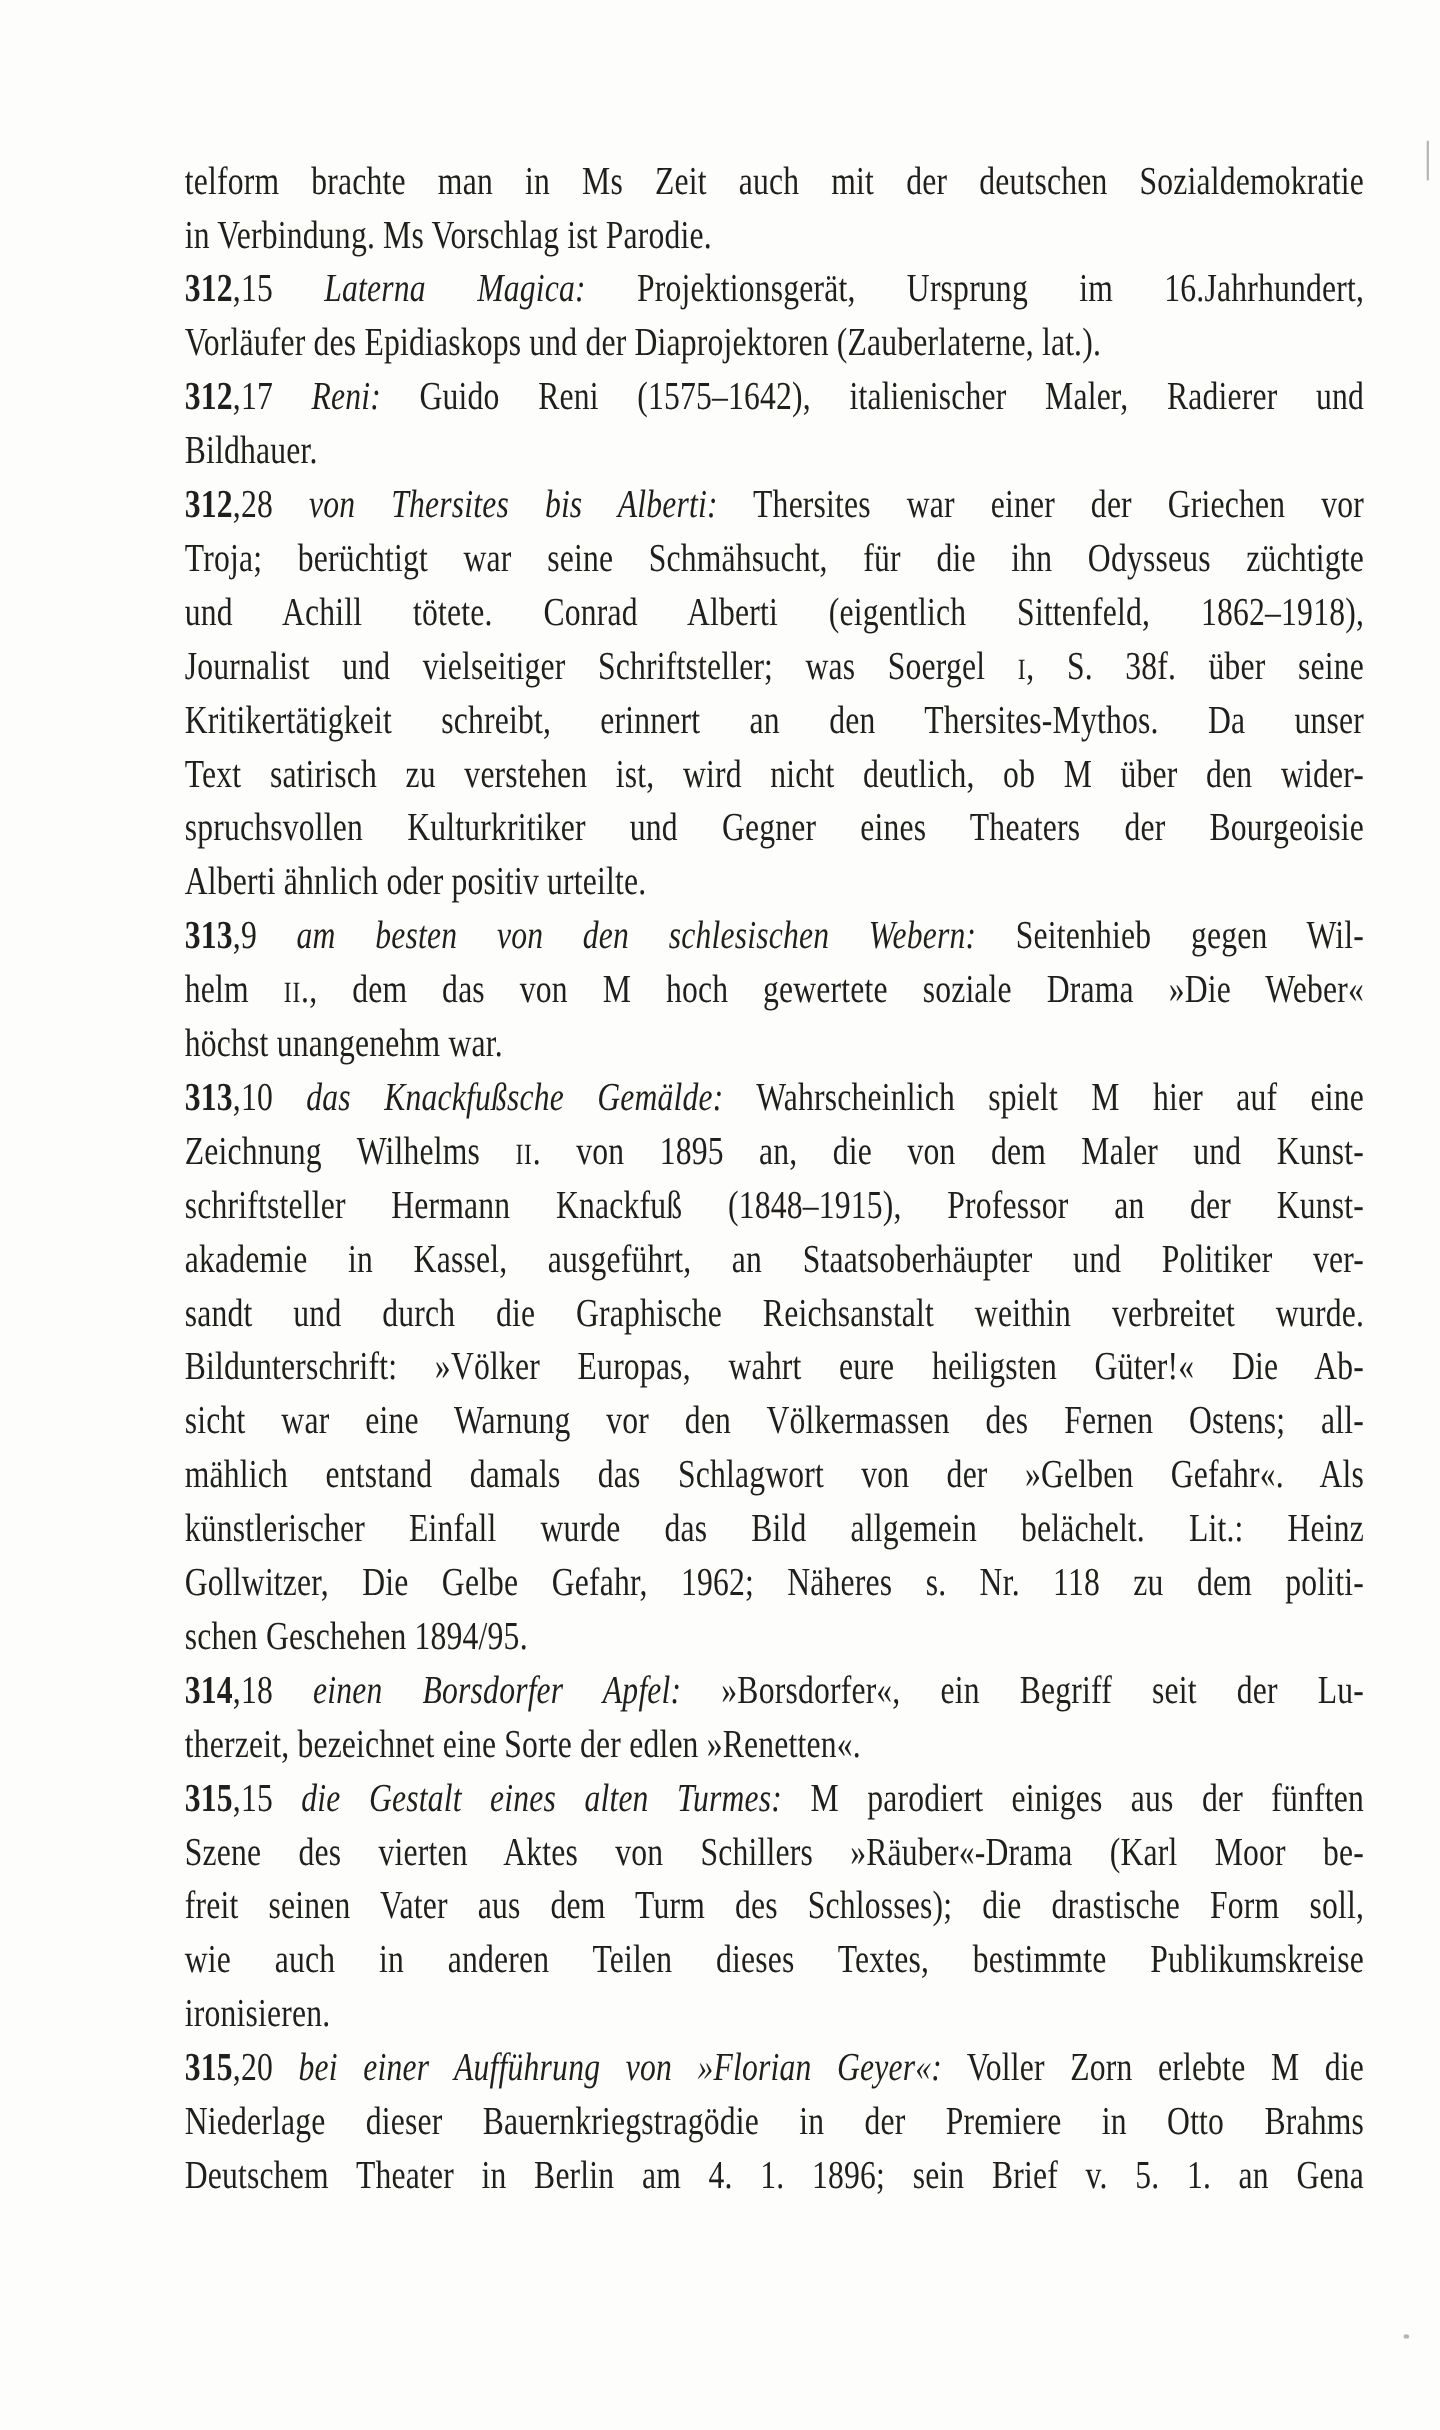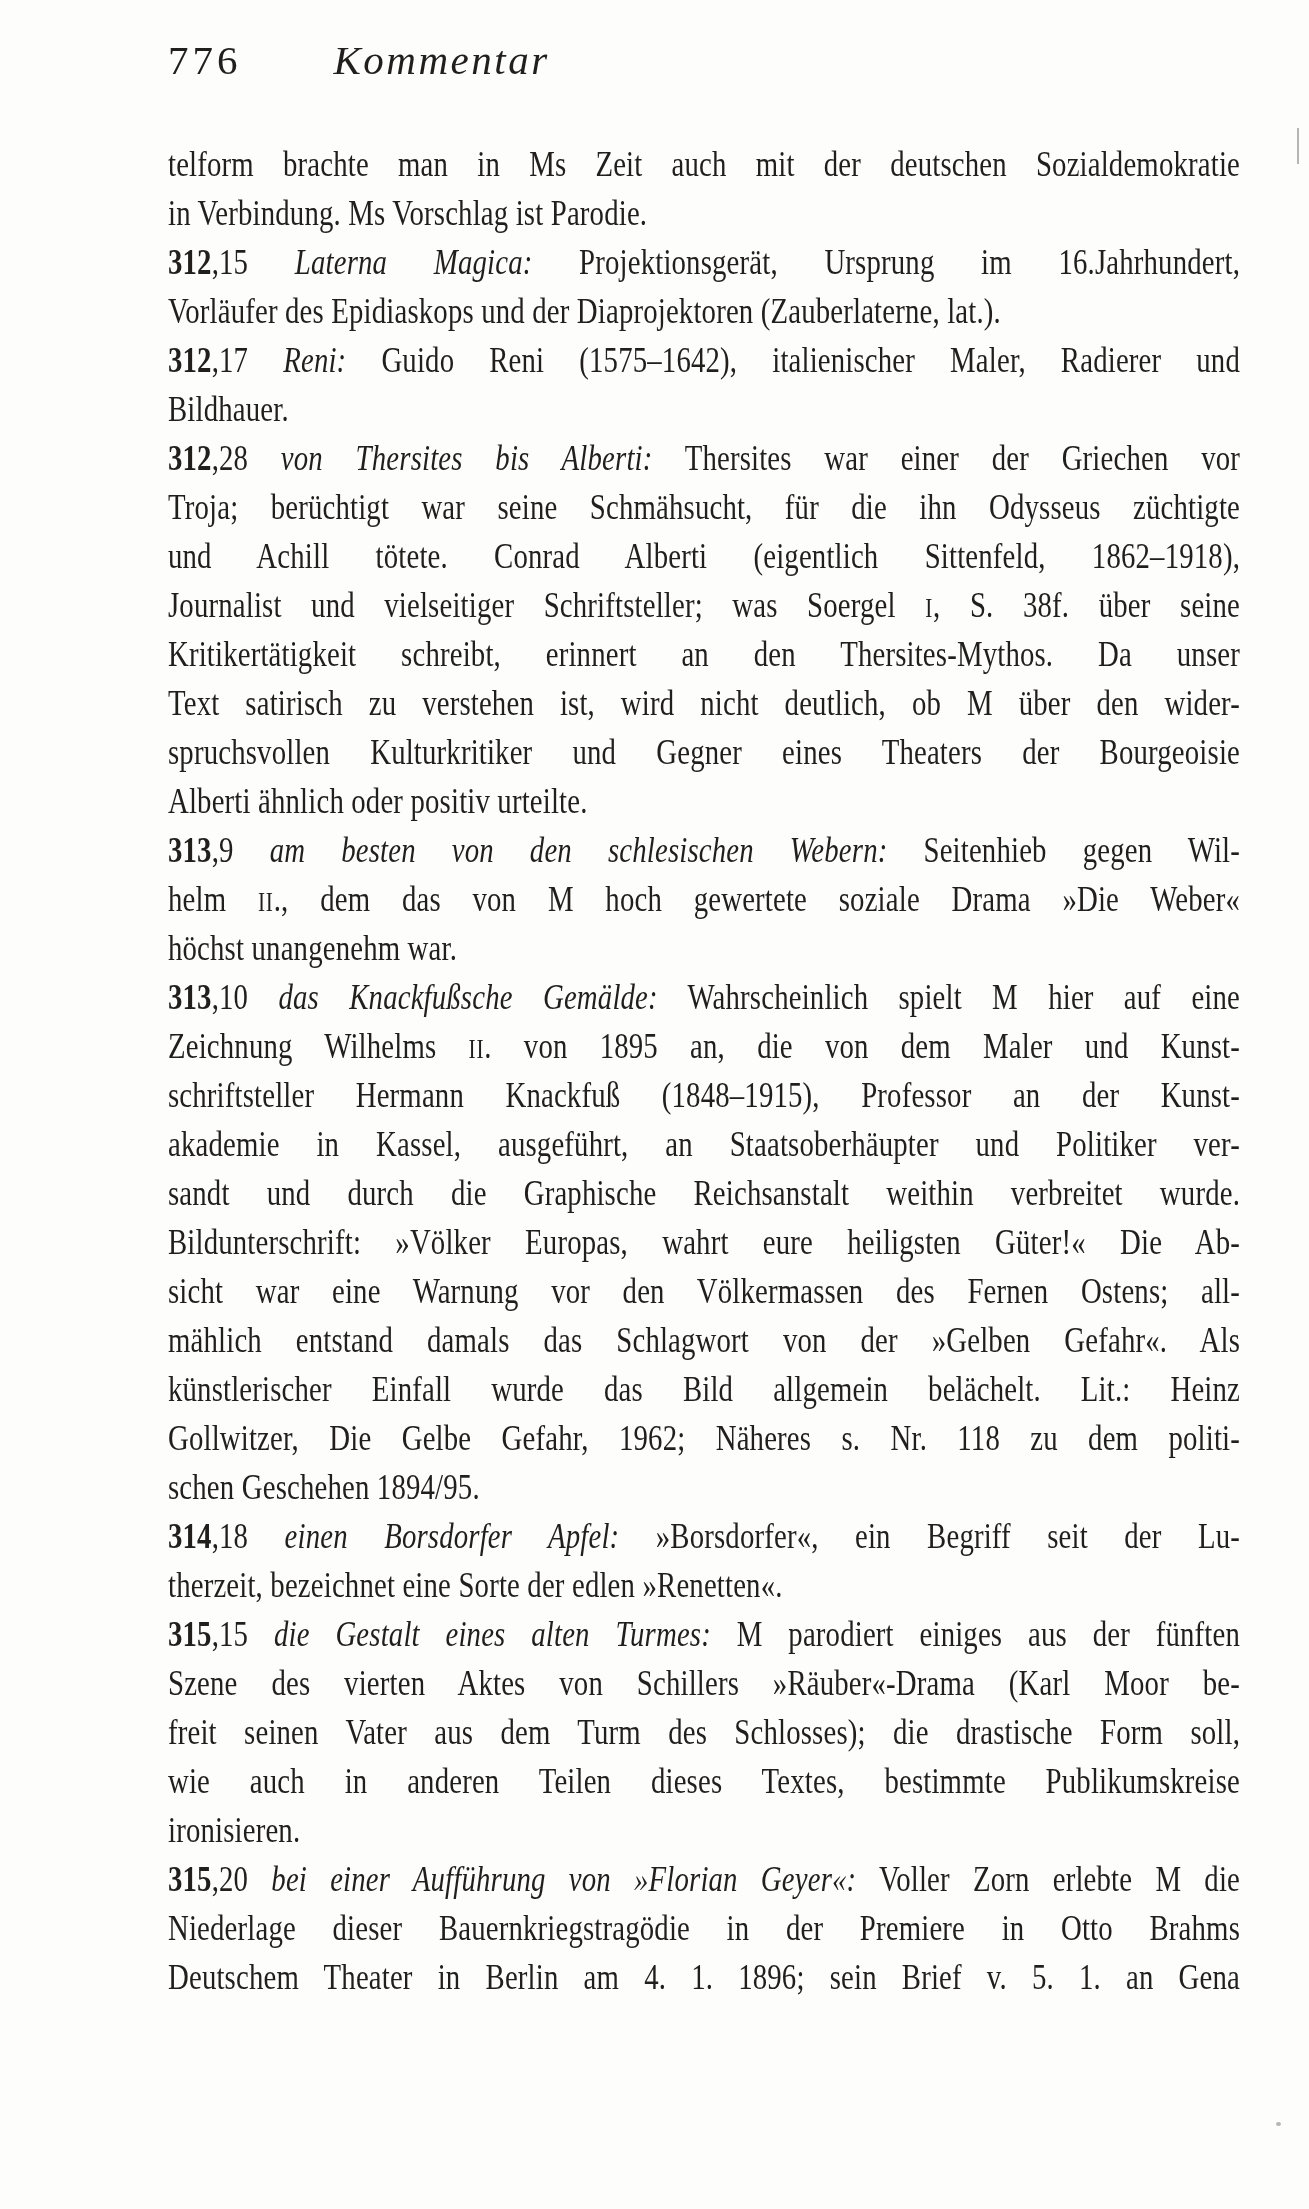--- a/index.html
+++ b/index.html
@@ -40,24 +40,20 @@
   .it { font-style: italic; }
   .bd { font-weight: bold; }
   .sc { font-size: 0.74em; letter-spacing: 1px; }
   .artifact { position: absolute; background: #b5b5b2; }
   .artifact.round { border-radius: 50%; }
 </style>
 </head>
 <body style="--paper: #fdfdfb; --ink: #211f1c;">
 
 <div class="page">
-  <div class="header">
-    <span class="pagenum">776</span>
-    <span class="runtitle">Kommentar</span>
-  </div>
   <div class="text-block">
       <div class="line">telform brachte man in Ms Zeit auch mit der deutschen Sozialdemokratie</div>
       <div class="line end">in Verbindung. Ms Vorschlag ist Parodie.</div>
       <div class="line"><span class="bd">312</span>,15 <span class="it">Laterna Magica:</span> Projektionsgerät, Ursprung im 16.Jahrhundert,</div>
       <div class="line end">Vorläufer des Epidiaskops und der Diaprojektoren (Zauberlaterne, lat.).</div>
       <div class="line"><span class="bd">312</span>,17 <span class="it">Reni:</span> Guido Reni (1575–1642), italienischer Maler, Radierer und</div>
       <div class="line end">Bildhauer.</div>
       <div class="line"><span class="bd">312</span>,28 <span class="it">von Thersites bis Alberti:</span> Thersites war einer der Griechen vor</div>
       <div class="line">Troja; berüchtigt war seine Schmähsucht, für die ihn Odysseus züchtigte</div>
       <div class="line">und Achill tötete. Conrad Alberti (eigentlich Sittenfeld, 1862–1918),</div>

